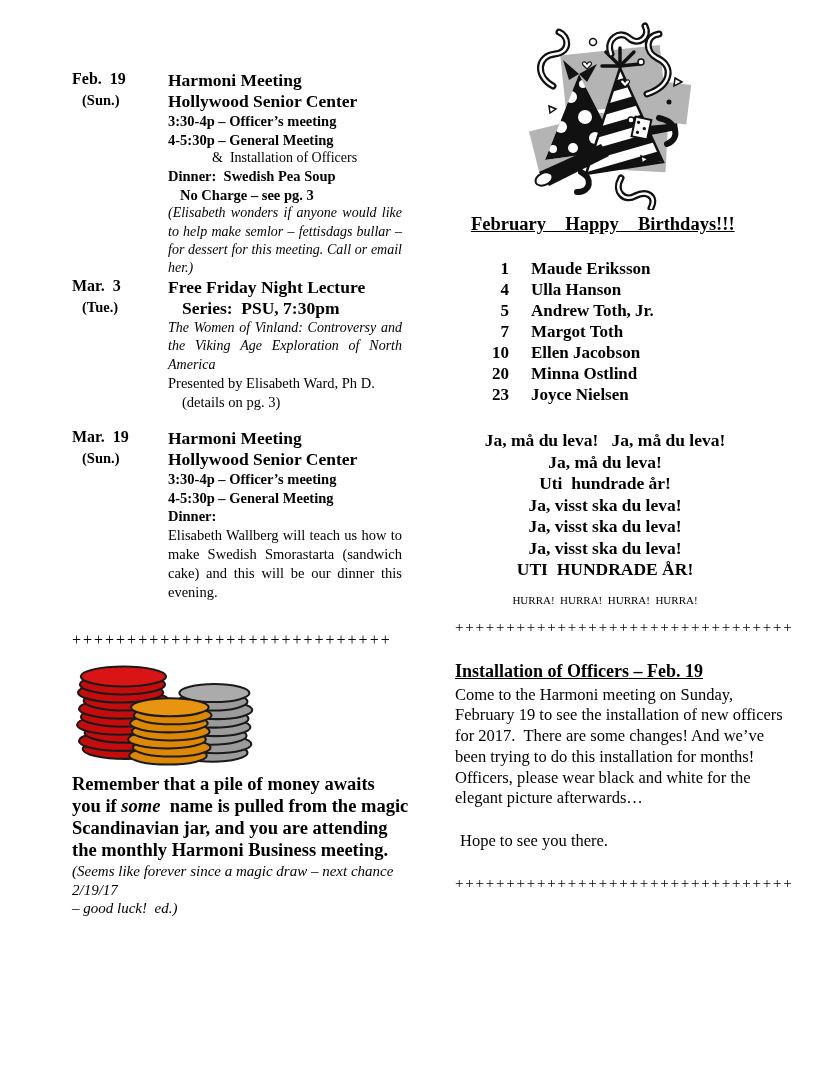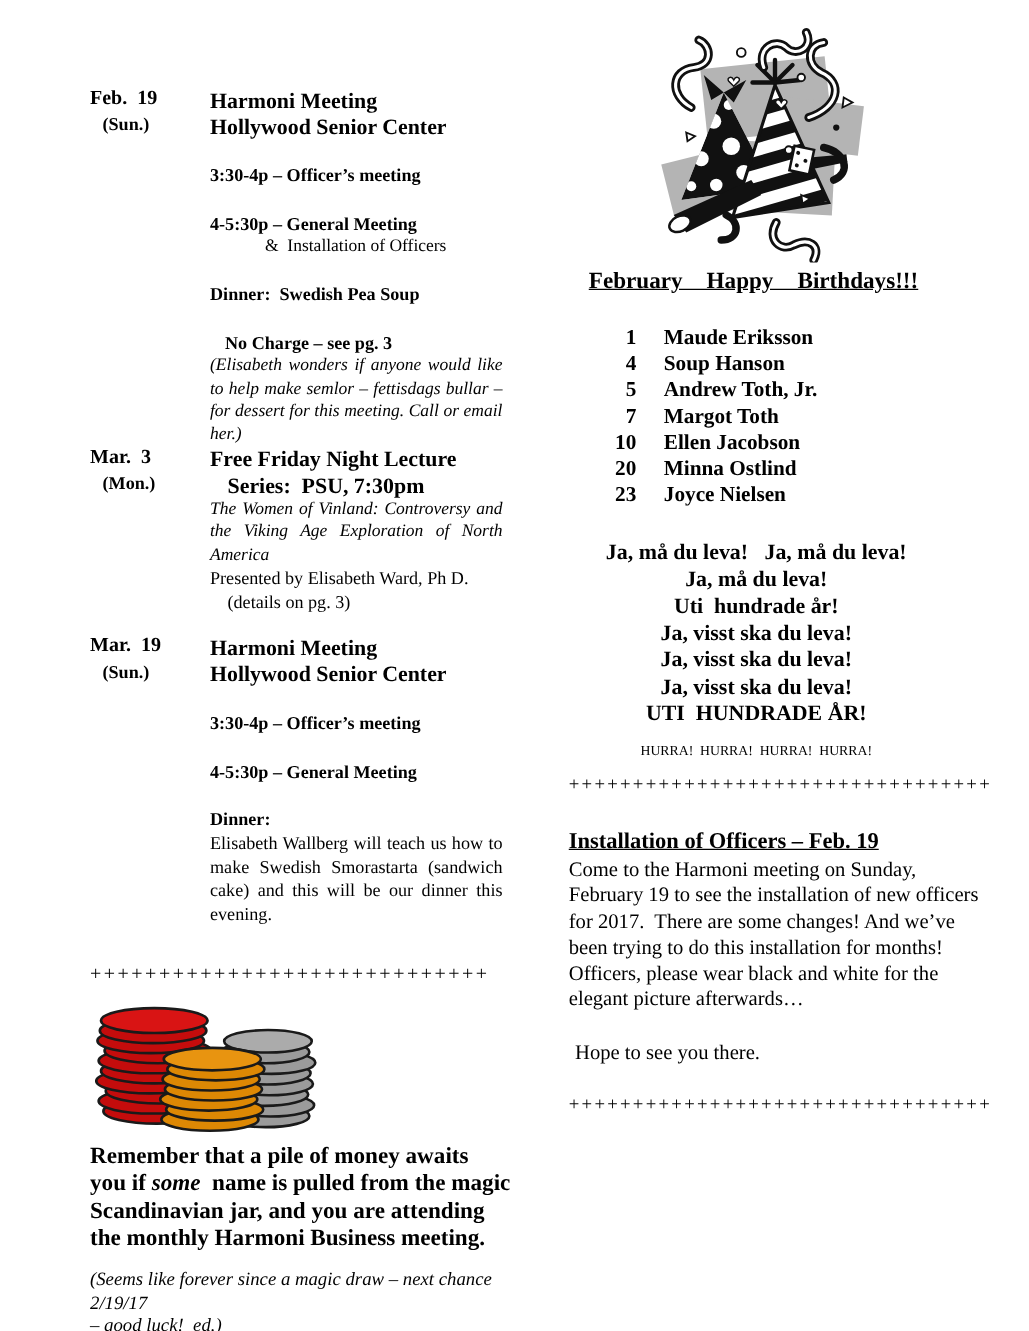--- a/index.html
+++ b/index.html
@@ -16,31 +16,31 @@
 
   .cal-title { font-size:19px; font-weight:bold; text-decoration:underline; letter-spacing:.3px; }
 
   .event { display:grid; grid-template-columns:96px 1fr; width:330px; }
   .ev1 { margin-top:24px; }
   .ev2 { }
   .ev3 { margin-top:17px; }
   .edate { font-weight:bold; font-size:16px; }
   .eday  { font-weight:bold; font-size:14.5px; padding-left:10px; margin-top:4px; }
   .ev-title { font-weight:bold; font-size:17.5px; line-height:1.2; }
-  .ev-line  { font-weight:bold; font-size:14.5px; line-height:1.28;margin-top:20px; }
+  .ev-line  { font-weight:bold; font-size:14.5px; line-height:1.28; }
   .ev-extra { font-size:14px; padding-left:44px; line-height:1.3; }
   .ind  { padding-left:12px; }
   .ind2 { padding-left:14px; }
   .ev-note  { font-style:italic; font-size:14px; line-height:1.3; text-align:justify; }
   .ev-reg   { font-size:14.5px; line-height:1.3; }
 
   .divider-left { margin-top:30px; font-size:16px; letter-spacing:2px; }
   .coins { margin-top:9px; }
   .money { margin-top:3px; font-weight:bold; font-size:18.5px; line-height:1.19; }
-  .money-note { font-style:italic; font-size:15px; line-height:1.22; margin-top:13px; }
+  .money-note { font-style:italic; font-size:15px; line-height:1.22; margin-top:1px; }
 
   .party { margin-left:68px; }
   .bday-title { margin-left:16px; font-size:18.5px; font-weight:bold;
                 text-decoration:underline; word-spacing:5px; }
   .bday-list { margin-top:23px; }
   .bday-row { display:grid; grid-template-columns:54px 1fr; font-weight:bold;
               font-size:17px; line-height:21px; }
   .bday-day  { text-align:right; }
   .bday-name { padding-left:22px; }
   .song { margin-top:25px; width:300px; text-align:center; font-weight:bold;
@@ -71,21 +71,21 @@
       <div class="ev-extra t">&amp;  Installation of Officers</div>
       <div class="ev-line t">Dinner:  Swedish Pea Soup</div>
       <div class="ev-line ind t">No Charge – see pg. 3</div>
       <div class="ev-note">(Elisabeth wonders if anyone would like to help make semlor – fettisdags bullar – for dessert for this meeting. Call or email her.)</div>
     </div>
   </div>
 
   <div class="event ev2">
     <div>
       <div class="edate t">Mar.  3</div>
-      <div class="eday t">(Mon.)</div>
+      <div class="eday t">(Tue.)</div>
     </div>
     <div>
       <div class="ev-title t">Free Friday Night Lecture</div>
       <div class="ev-title ind2 t">Series:  PSU, 7:30pm</div>
       <div class="ev-note">The Women of Vinland: Controversy and the Viking Age Exploration of North America</div>
       <div class="ev-reg t">Presented by Elisabeth Ward, Ph D.</div>
       <div class="ev-reg ind2 t">(details on pg. 3)</div>
     </div>
   </div>
 
@@ -246,21 +246,21 @@
 
   <div class="bday-title t">February  Happy  Birthdays!!!</div>
 
   <div class="bday-list">
     <div class="bday-row">
         <div class="bday-day t">1</div>
         <div class="bday-name t">Maude Eriksson</div>
       </div>
     <div class="bday-row">
         <div class="bday-day t">4</div>
-        <div class="bday-name t">Soup Hanson</div>
+        <div class="bday-name t">Ulla Hanson</div>
       </div>
     <div class="bday-row">
         <div class="bday-day t">5</div>
         <div class="bday-name t">Andrew Toth, Jr.</div>
       </div>
     <div class="bday-row">
         <div class="bday-day t">7</div>
         <div class="bday-name t">Margot Toth</div>
       </div>
     <div class="bday-row">

